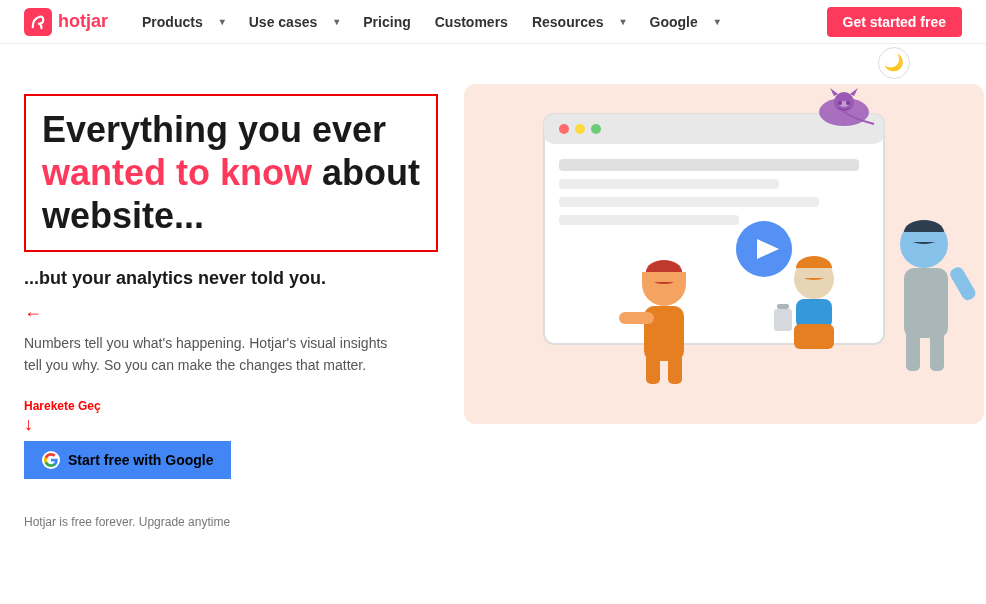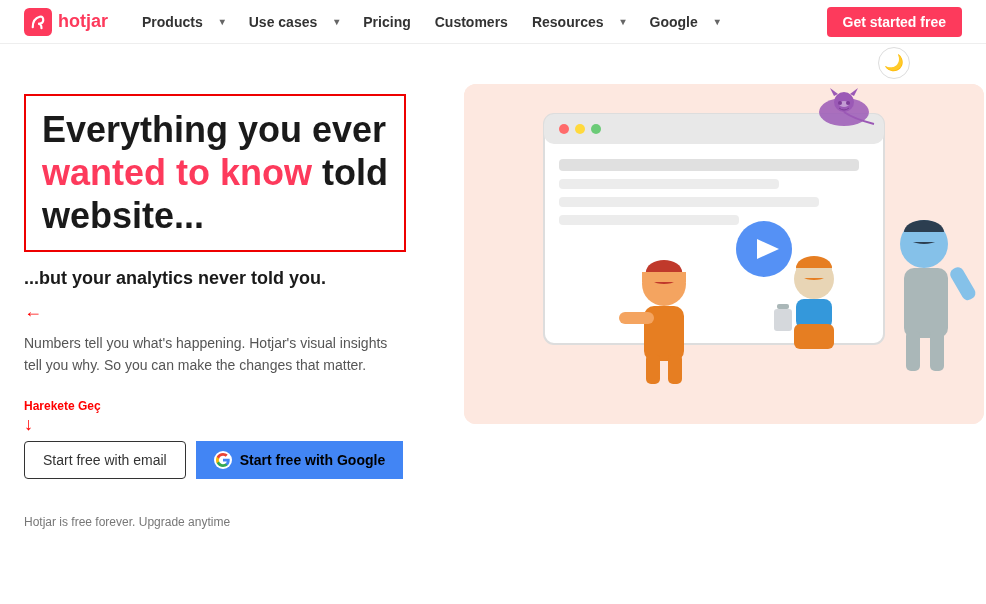--- a/index.html
+++ b/index.html
@@ -131,21 +131,21 @@
 </nav>
 
 <section class="hero">
   <div class="hero-left">
     
     <div style="position:relative; display:inline-block; width:456px;">
       <div class="hero-title-box">
         <h1 class="hero-title">
           <span>Everything you ever</span><br>
           <span class="highlight">wanted to know</span>
-          <span> told</span><br>
+          <span> about</span><br>
           <span>website...</span>
         </h1>
       </div>
       
       <div style="position:absolute; right:-90px; top:10px; display:flex; align-items:center; gap:4px;">
         <span style="color:red; font-size:18px;">←</span>
         <span style="color:red; font-size:13px; font-weight:600;">Dikkat</span>
       </div>
     </div>
 
@@ -163,21 +163,20 @@
 
     <p class="hero-desc">Numbers tell you what's happening. Hotjar's visual insights tell you why. So you can make the changes that matter.</p>
 
     
     <div style="margin-bottom:6px;">
       <span style="color:red; font-size:12px; font-weight:700;">Harekete Geç</span><br>
       <span style="color:red; font-size:18px;">↓</span>
     </div>
 
     <div class="hero-cta">
-      <button class="btn-email">Start free with email</button>
       <button class="btn-google">
         <span class="google-icon">
           <svg width="14" height="14" viewBox="0 0 18 18">
               <path d="M17.64 9.2c0-.637-.057-1.251-.164-1.84H9v3.481h4.844c-.209 1.125-.843 2.078-1.796 2.717v2.258h2.908c1.702-1.567 2.684-3.875 2.684-6.615z" fill="#4285F4"></path>
               <path d="M9 18c2.43 0 4.467-.806 5.956-2.184l-2.908-2.258c-.806.54-1.837.859-3.048.859-2.344 0-4.328-1.584-5.036-3.711H.957v2.332C2.438 15.983 5.482 18 9 18z" fill="#34A853"></path>
               <path d="M3.964 10.706c-.18-.54-.282-1.117-.282-1.706s.102-1.166.282-1.706V4.962H.957C.347 6.175 0 7.55 0 9s.348 2.825.957 4.038l3.007-2.332z" fill="#FBBC05"></path>
               <path d="M9 3.58c1.321 0 2.508.454 3.44 1.345l2.582-2.58C13.463.891 11.426 0 9 0 5.482 0 2.438 2.017.957 4.962L3.964 7.294C4.672 5.163 6.656 3.58 9 3.58z" fill="#EA4335"></path>
             </svg>
         </span>
         <span>Start free with Google</span>

